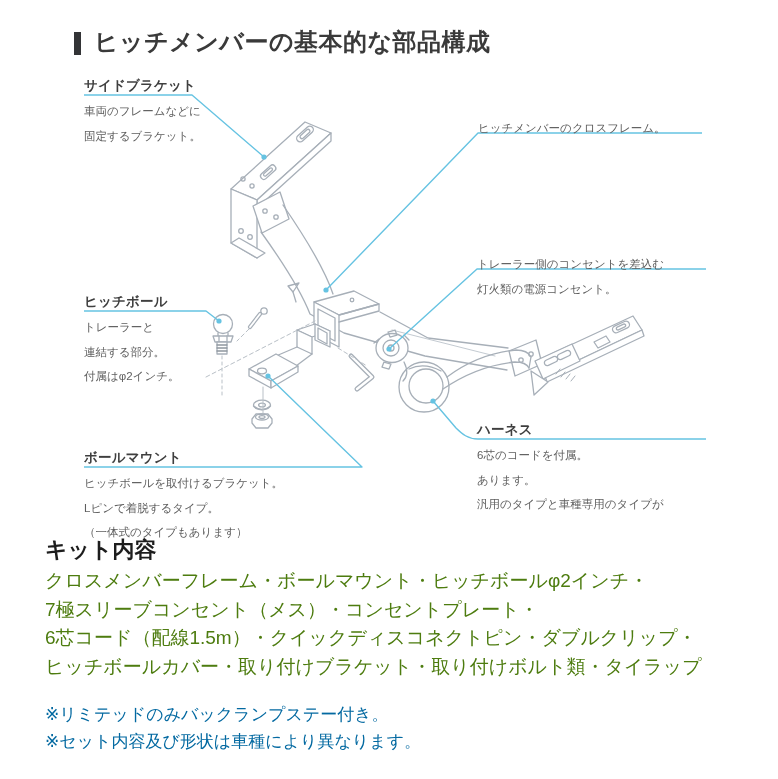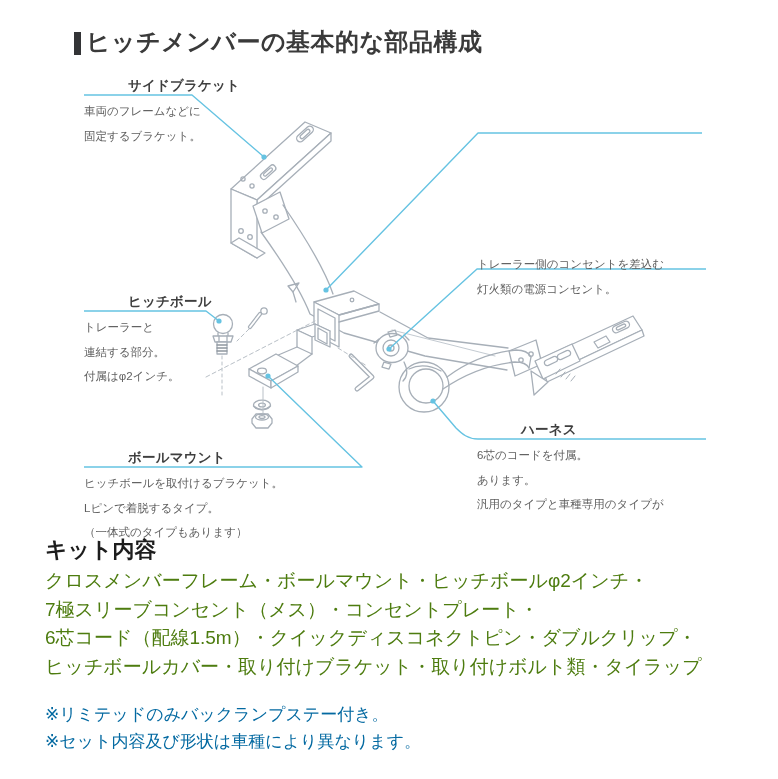--- a/index.html
+++ b/index.html
@@ -4,31 +4,31 @@
 <style>
   html,body{margin:0;padding:0;}
   body{
     width:778px;height:779px;position:relative;overflow:hidden;
     background:#ffffff;
     font-family:"Liberation Sans","DejaVu Sans",sans-serif;
     -webkit-font-smoothing:antialiased;
   }
   .page-title{
     position:absolute;left:74px;top:29px;
-    display:flex;align-items:flex-end;gap:5px;
+    display:flex;align-items:flex-end;gap:13px;
   }
   .title-bar{width:7px;height:23px;background:#333436;}
   .title-text{
     font-size:24px;font-weight:bold;color:#3a3a3a;letter-spacing:.5px;line-height:26px;
   }
   .diagram-svg{position:absolute;left:0;top:0;}
   .label{position:absolute;}
   .label-title{
     font-size:13.5px;font-weight:bold;color:#3f3f3f;line-height:19px;
-    letter-spacing:.2px;white-space:nowrap;margin-left:44px;
+    letter-spacing:.2px;white-space:nowrap;
   }
   .label-desc{
     font-size:11.5px;color:#5e5e5e;line-height:16.5px;white-space:nowrap;margin-top:8px;
   }
   .label-desc:first-of-type{margin-top:6px;}
   .kit{position:absolute;left:45px;top:536px;color:#2b2b2b;}
   .kit-heading{font-size:22px;font-weight:bold;color:#1d1d1d;line-height:28px;margin-bottom:3px;}
   .kit-line{font-size:19px;line-height:28.5px;color:#4d7c0f;white-space:nowrap;}
   .notes{position:absolute;left:45px;top:701px;}
   .note-line{font-size:17px;line-height:27px;color:#0369a1;white-space:nowrap;}
@@ -213,20 +213,21 @@
   </g>
 </svg>
 
 <div class="label" style="left:84px;top:76px">
   <div class="label-title">サイドブラケット</div>
   <div class="label-desc">車両のフレームなどに</div>
   <div class="label-desc">固定するブラケット。</div>
 </div>
 
 <div class="label" style="left:478px;top:114px">
+  <div class="label-desc">ヒッチメンバーのクロスフレーム。</div>
 </div>
 
 <div class="label" style="left:477px;top:250px">
   <div class="label-desc">トレーラー側のコンセントを差込む</div>
   <div class="label-desc">灯火類の電源コンセント。</div>
 </div>
 
 <div class="label" style="left:84px;top:292px">
   <div class="label-title">ヒッチボール</div>
   <div class="label-desc">トレーラーと</div>

